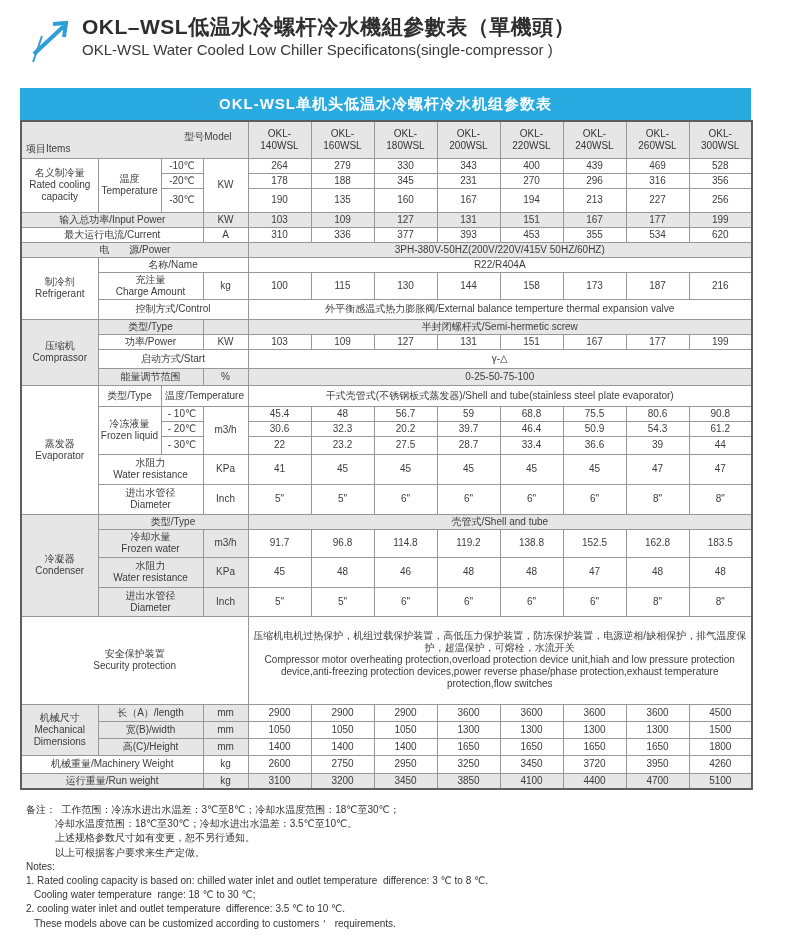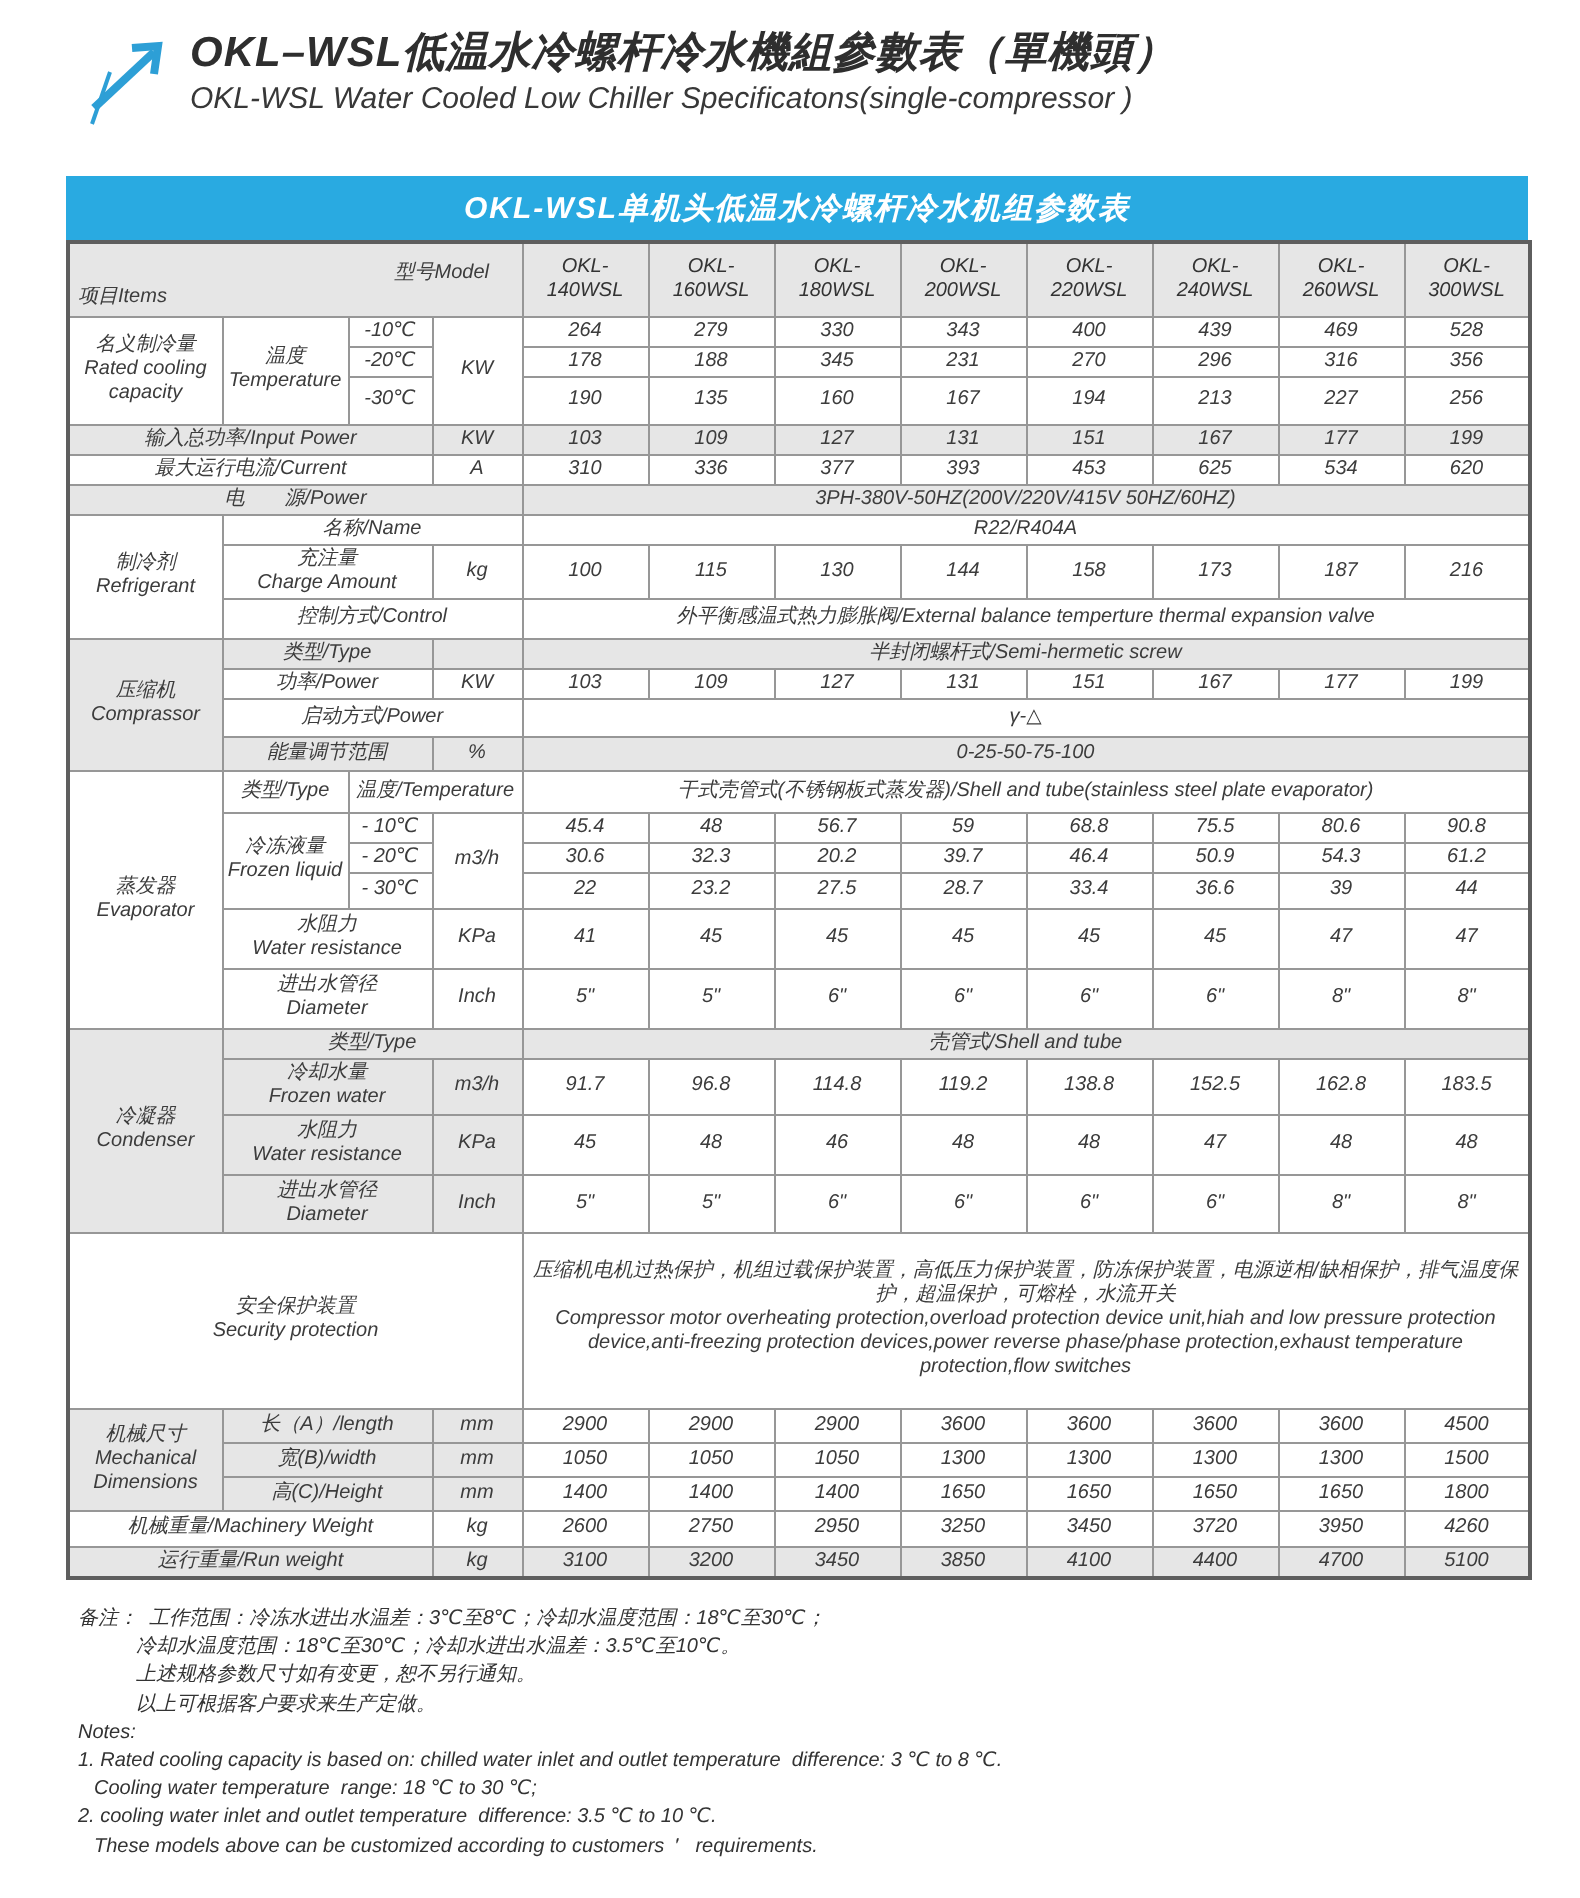--- a/index.html
+++ b/index.html
@@ -1,21 +1,21 @@
 <!DOCTYPE html>
 <html><head>
 <meta charset="utf-8">
 <style>
   html,body{margin:0;padding:0;}
   body{
     width:790px;height:949px;background:#ffffff;
     font-family:"Liberation Sans","DejaVu Sans",sans-serif;
     color:#3c3c3c;-webkit-font-smoothing:antialiased;
   }
-  .wrap{padding:12px 0 0 33px;font-style:italic;}
+  .wrap{padding:12px 0 0 20px;}
   
   .page-header{display:flex;align-items:flex-start;margin-bottom:14px;height:62px;}
   .logo{width:62px;height:52px;flex:0 0 auto;margin-top:2px;}
   .titles{padding-top:2px;}
   .title-cn{font-size:21px;font-weight:bold;color:#2e2e2e;letter-spacing:0.5px;line-height:1.25;}
   .title-en{font-size:15px;color:#383838;margin-top:1px;}
   
   .banner{
     width:731px;height:32px;background:#29aae1;color:#ffffff;
     display:flex;align-items:center;justify-content:center;
@@ -154,21 +154,21 @@
           <td>199</td>
         </tr>
         <tr style="height: 14px;">
           <td colspan="3">最大运行电流/Current</td>
           <td>A</td>
           <td class="ds">310</td>
           <td>336</td>
           <td>377</td>
           <td>393</td>
           <td>453</td>
-          <td>625</td>
+          <td>355</td>
           <td>534</td>
           <td>620</td>
         </tr>
         <tr class="g" style="height: 15px;">
           <td colspan="4">电　　源/Power</td>
           <td colspan="8" class="ds">3PH-380V-50HZ(200V/220V/415V  50HZ/60HZ)</td>
         </tr>
         <tr style="height: 14px;">
           <td rowspan="3">制冷剂
 Refrigerant</td>
@@ -205,21 +205,21 @@
           <td class="ds">103</td>
           <td>109</td>
           <td>127</td>
           <td>131</td>
           <td>151</td>
           <td>167</td>
           <td>177</td>
           <td>199</td>
         </tr>
         <tr style="height: 19px;">
-          <td colspan="3">启动方式/Power</td>
+          <td colspan="3">启动方式/Start</td>
           <td colspan="8" class="ds">γ-△</td>
         </tr>
         <tr class="g" style="height: 17px;">
           <td colspan="2">能量调节范围</td>
           <td>%</td>
           <td colspan="8" class="ds">0-25-50-75-100</td>
         </tr>
         <tr style="height: 21px;">
           <td rowspan="6">蒸发器
 Evaporator</td>

